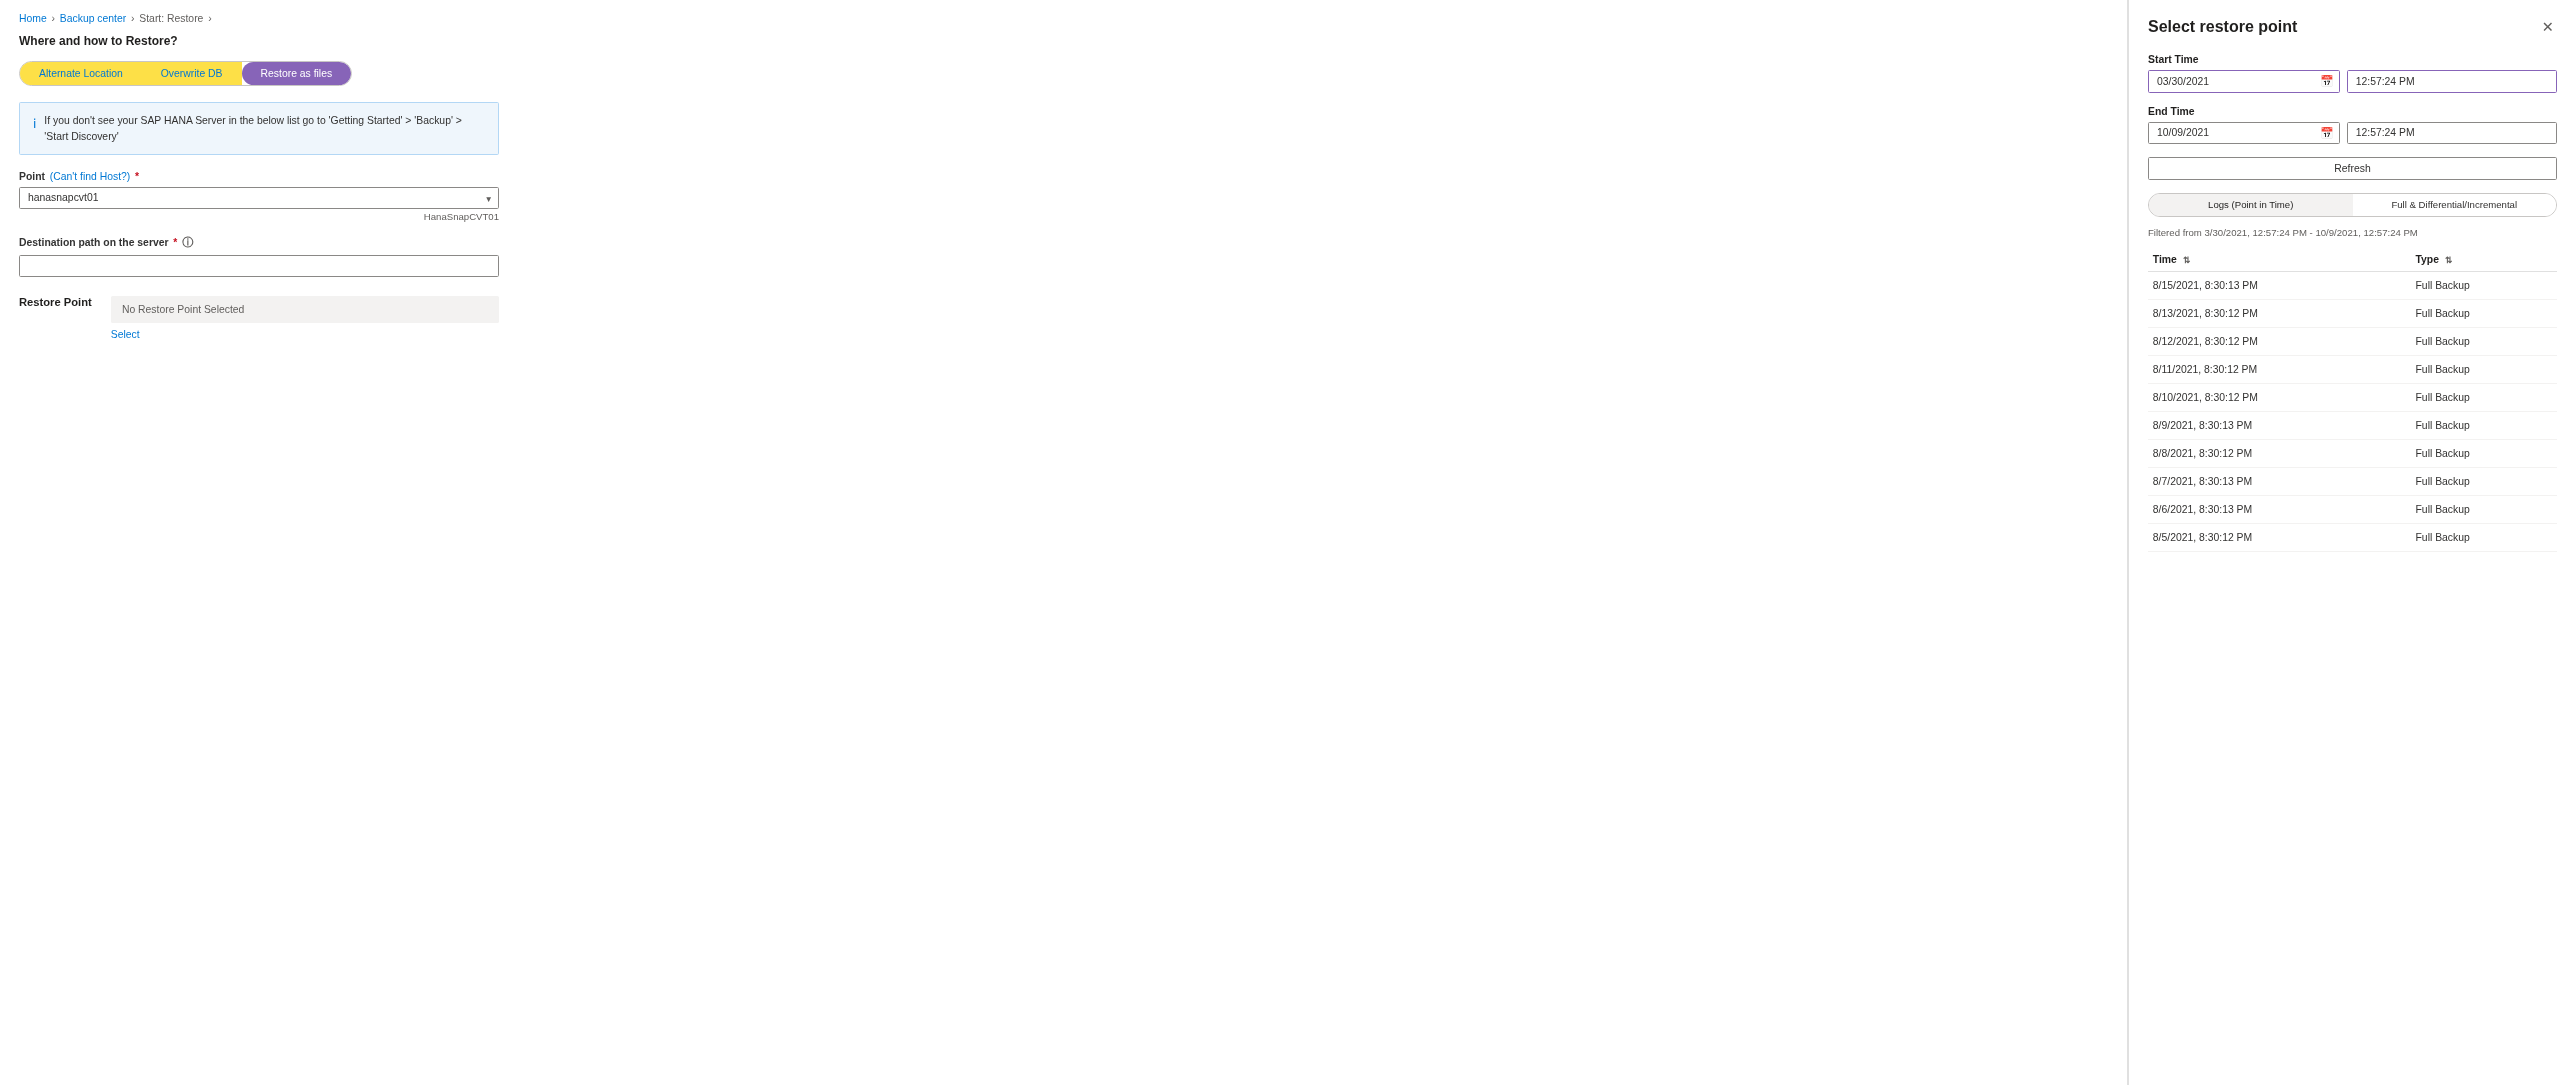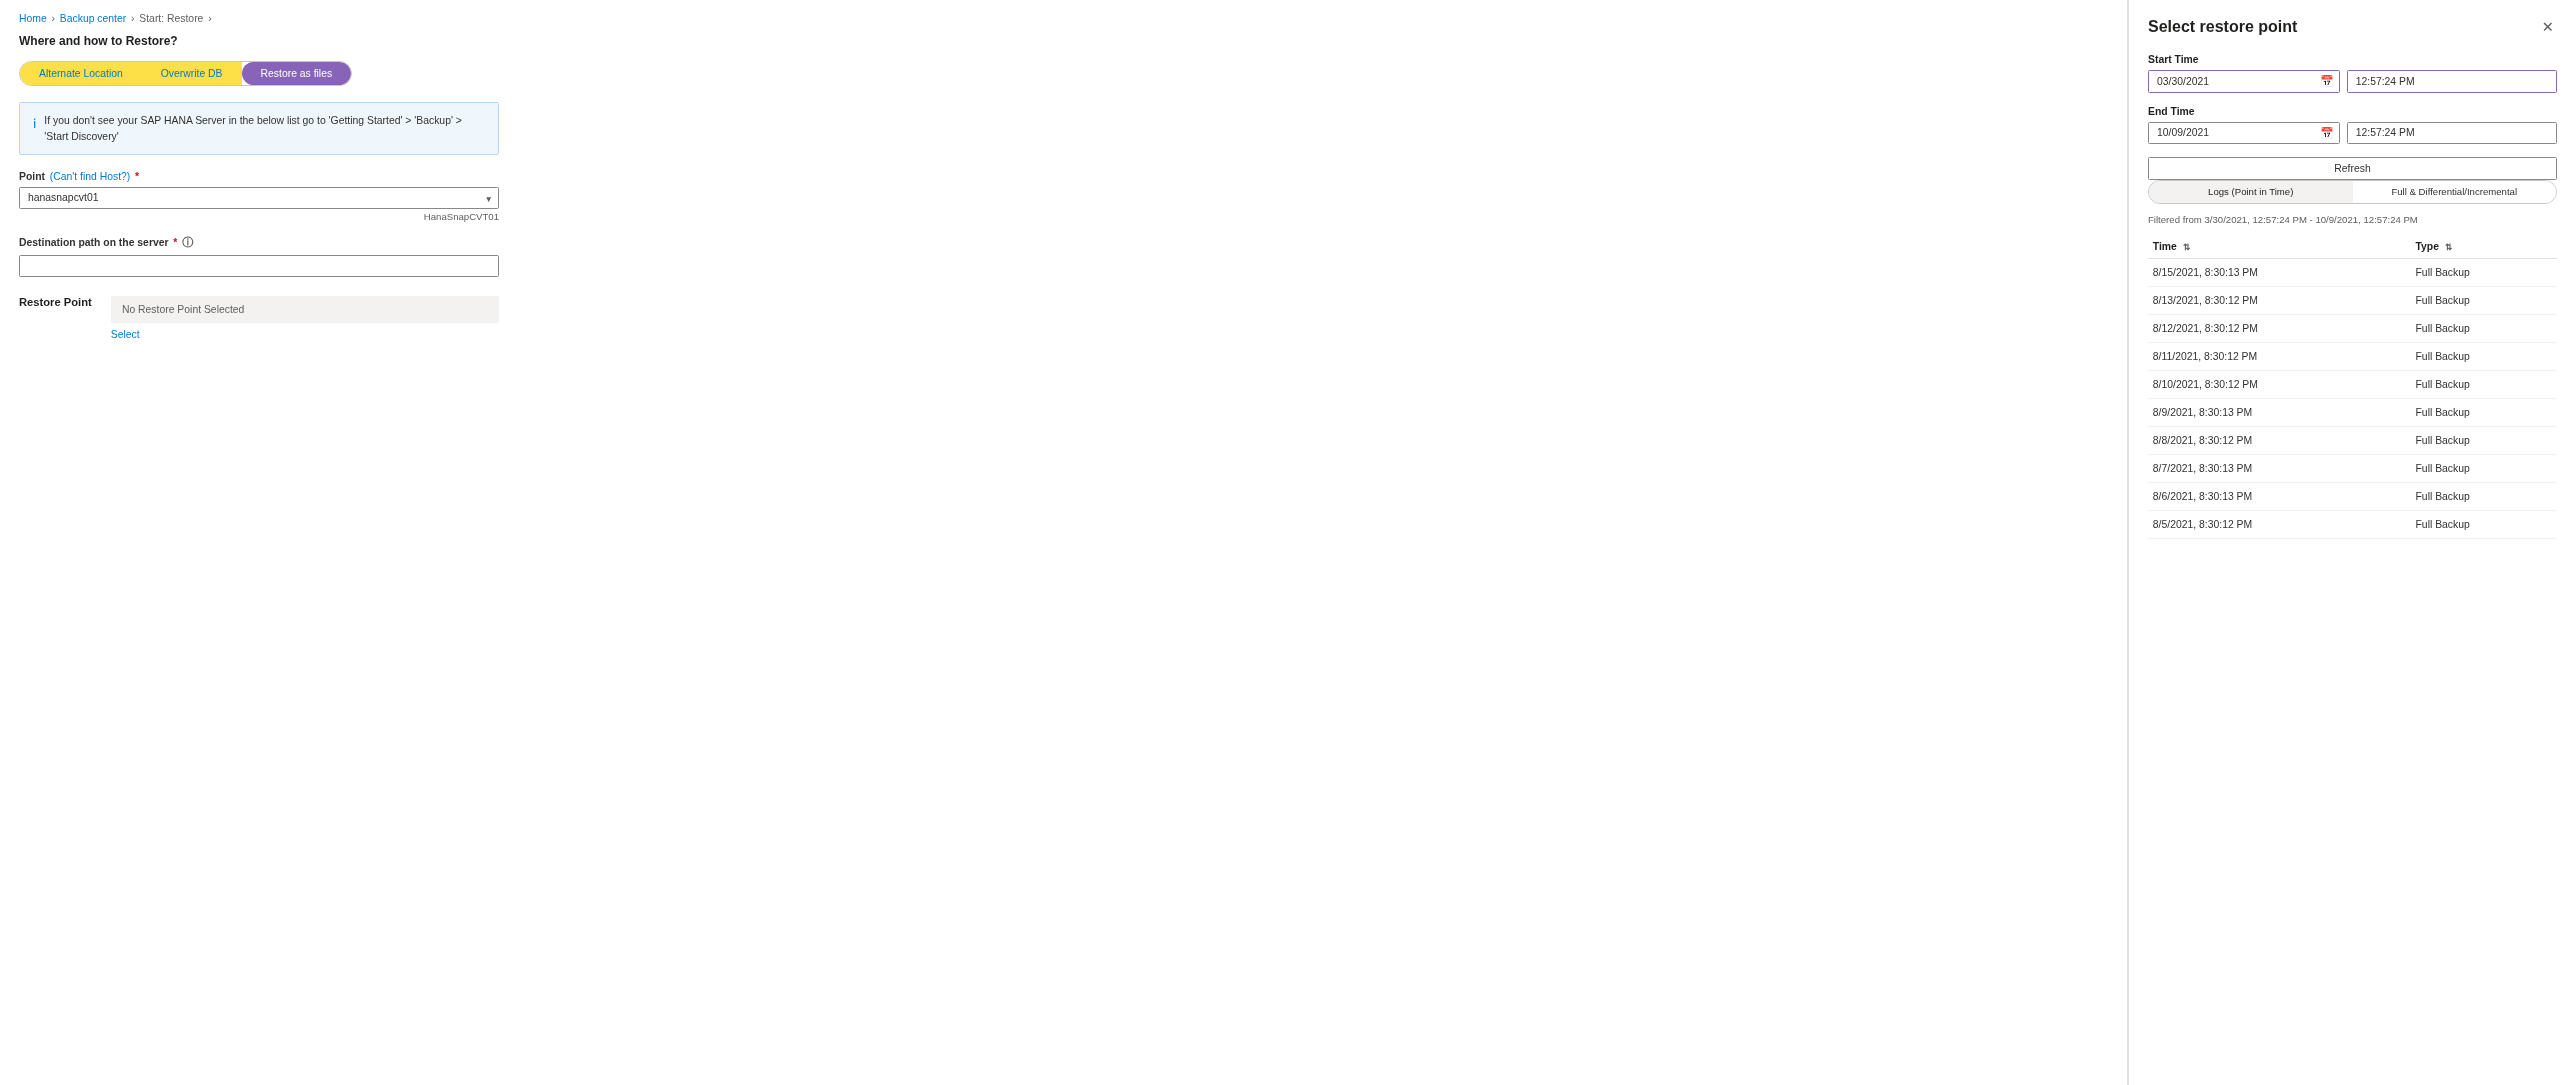--- a/index.html
+++ b/index.html
@@ -292,20 +292,21 @@
     }
 
     .refresh-btn {
       padding: 4.8px 16px;
       border: 0.8px solid #8a8886;
       background: #fff;
       border-radius: 1.6px;
       font-size: 10.4px;
       cursor: pointer;
       color: #323130;
+      margin-bottom: 13px;
       display: inline-block;
     }
 
     
     .toggle-tabs {
       display: flex;
       border: 0.8px solid #c8c6c4;
       border-radius: 16px;
       overflow: hidden;
       margin-bottom: 9.6px;

